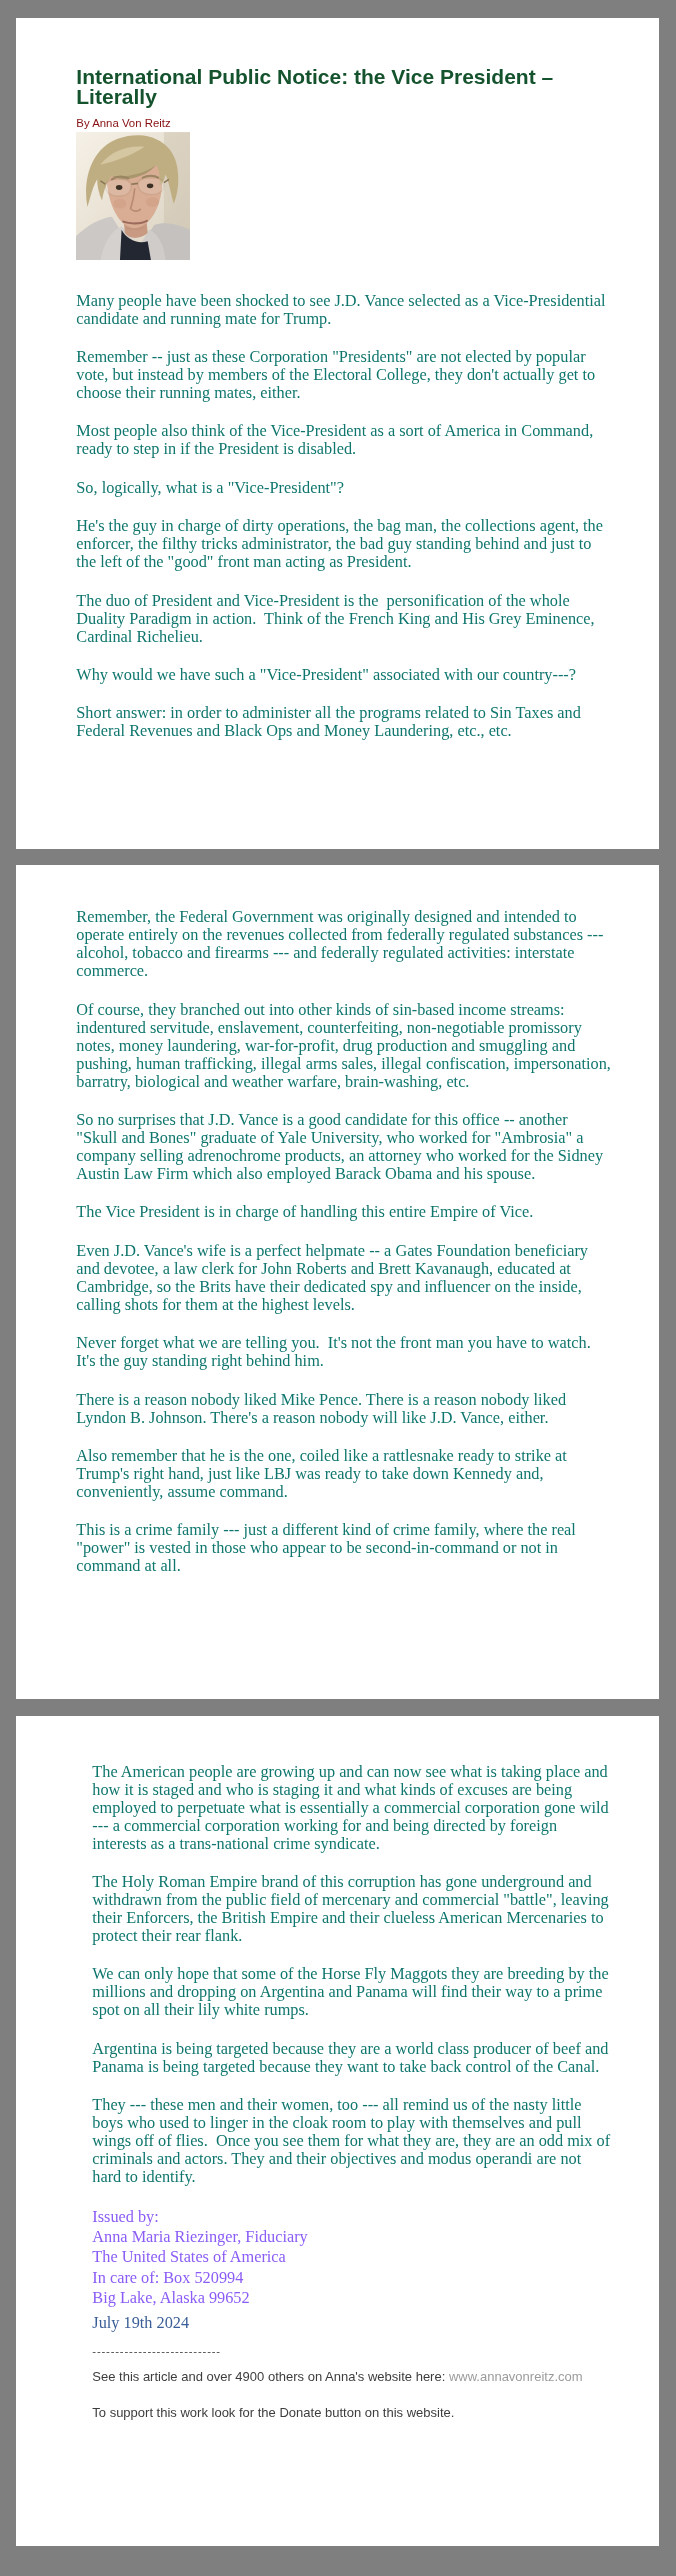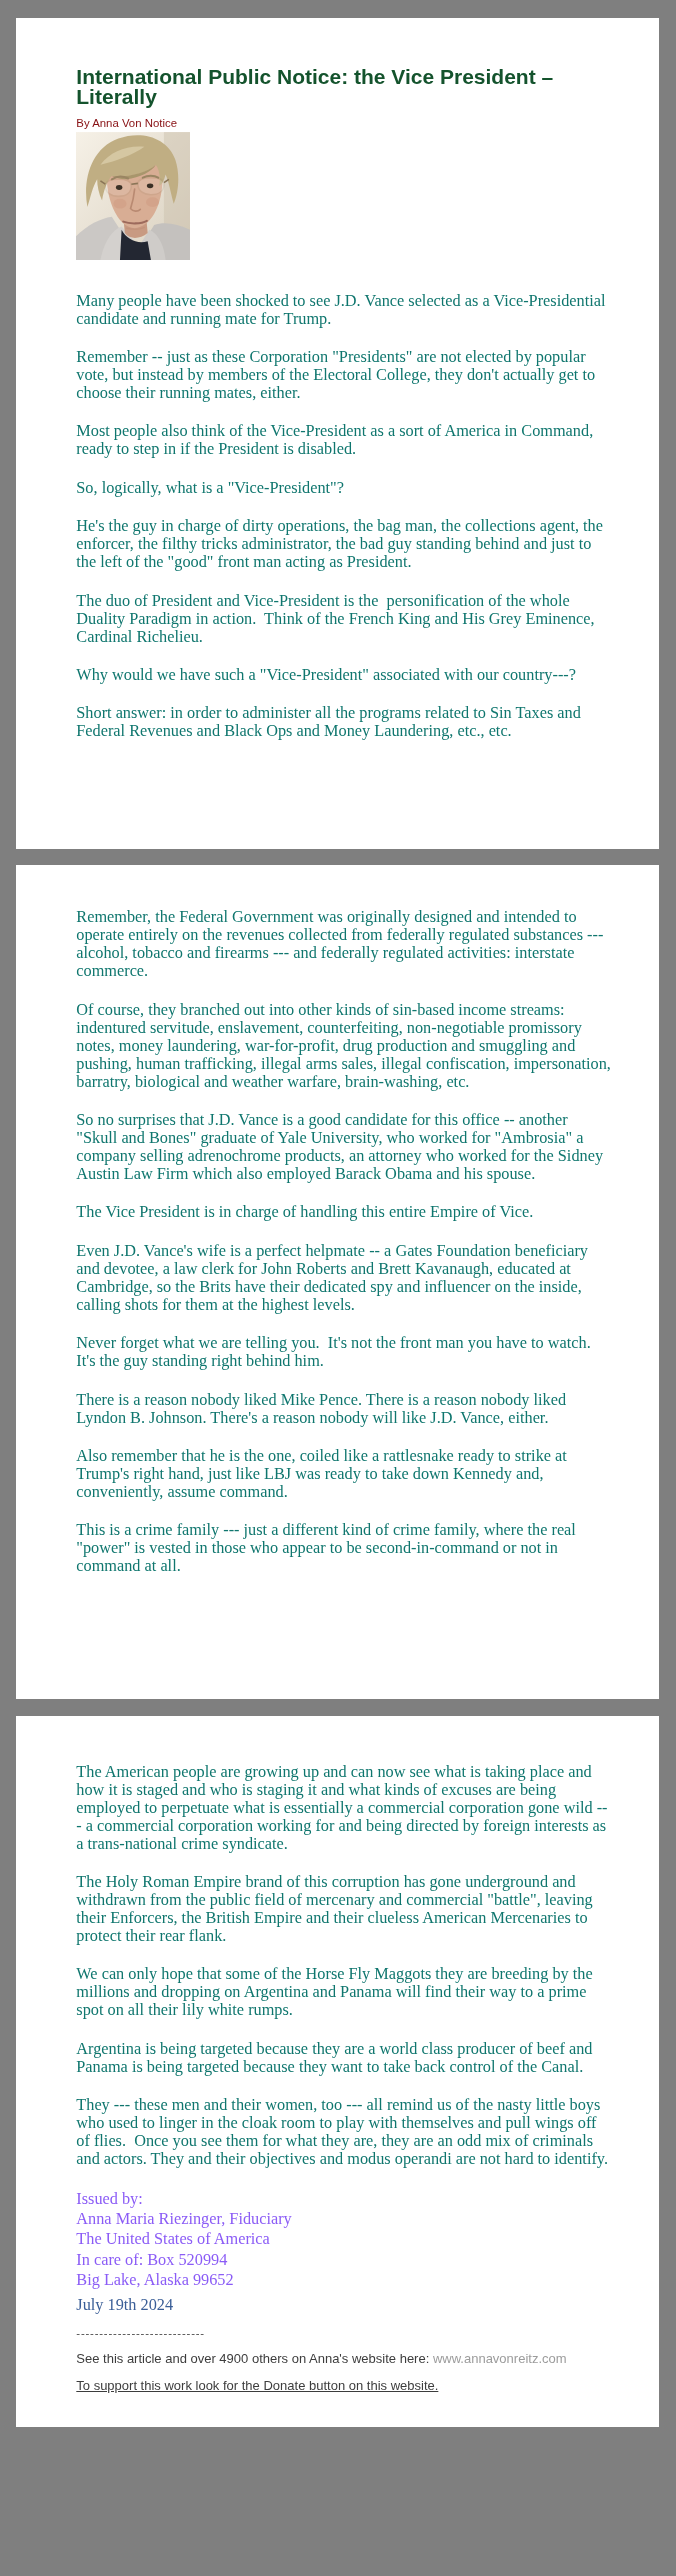--- a/index.html
+++ b/index.html
@@ -12,21 +12,21 @@
   }
   .page {
     box-sizing: border-box;
     width: 643px;
     margin-left: 16.3px;
     background: #ffffff;
     overflow: hidden;
   }
   #page-1 { margin-top: 18px; height: 831px; padding: 49px 47px 0 60px; }
   #page-2 { margin-top: 16.3px; height: 834px; padding: 43px 47px 0 60px; }
-  #page-3 { margin-top: 16.3px; height: 711px; padding: 47px 47px 0 60px; }
+  #page-3 { margin-top: 16.3px; height: 830px; padding: 47px 47px 0 76px; }
 
   .article-title {
     margin: 0 0 9.8px 0;
     font-family: "Liberation Sans", sans-serif;
     font-weight: bold;
     font-size: 21px;
     line-height: 19.6px;
     color: #14532d;
   }
   .byline {
@@ -74,33 +74,33 @@
     letter-spacing: 0.8px;
     color: #4a4a4a;
   }
   .footer-line {
     margin: 12.3px 0 0 0;
     font-family: "Liberation Sans", sans-serif;
     font-size: 13px;
     line-height: 14px;
     color: #3d3d3d;
   }
-  .footer-line.second { margin-top: 13px; text-decoration: underline; }
+  .footer-line.second { margin-top: 22px; }
   .site-link {
     color: #9c9c9c;
     text-decoration: none;
     cursor: pointer;
   }
 </style>
 </head>
 <body>
 
 <div class="page" id="page-1">
   <h1 class="article-title">International Public Notice: the Vice President – Literally</h1>
-  <div class="byline">By Anna Von Notice</div>
+  <div class="byline">By Anna Von Reitz</div>
 
   <div class="photo-wrap">
     <svg width="114" height="128" viewBox="0 0 140 157" xmlns="http://www.w3.org/2000/svg">
       <defs>
         <linearGradient id="bgGrad" x1="0" y1="0" x2="1" y2="1">
           <stop offset="0" stop-color="#f6f1e7"></stop>
           <stop offset="1" stop-color="#d9d0bf"></stop>
         </linearGradient>
       </defs>
       <rect x="0" y="0" width="140" height="157" fill="url(#bgGrad)"></rect>

